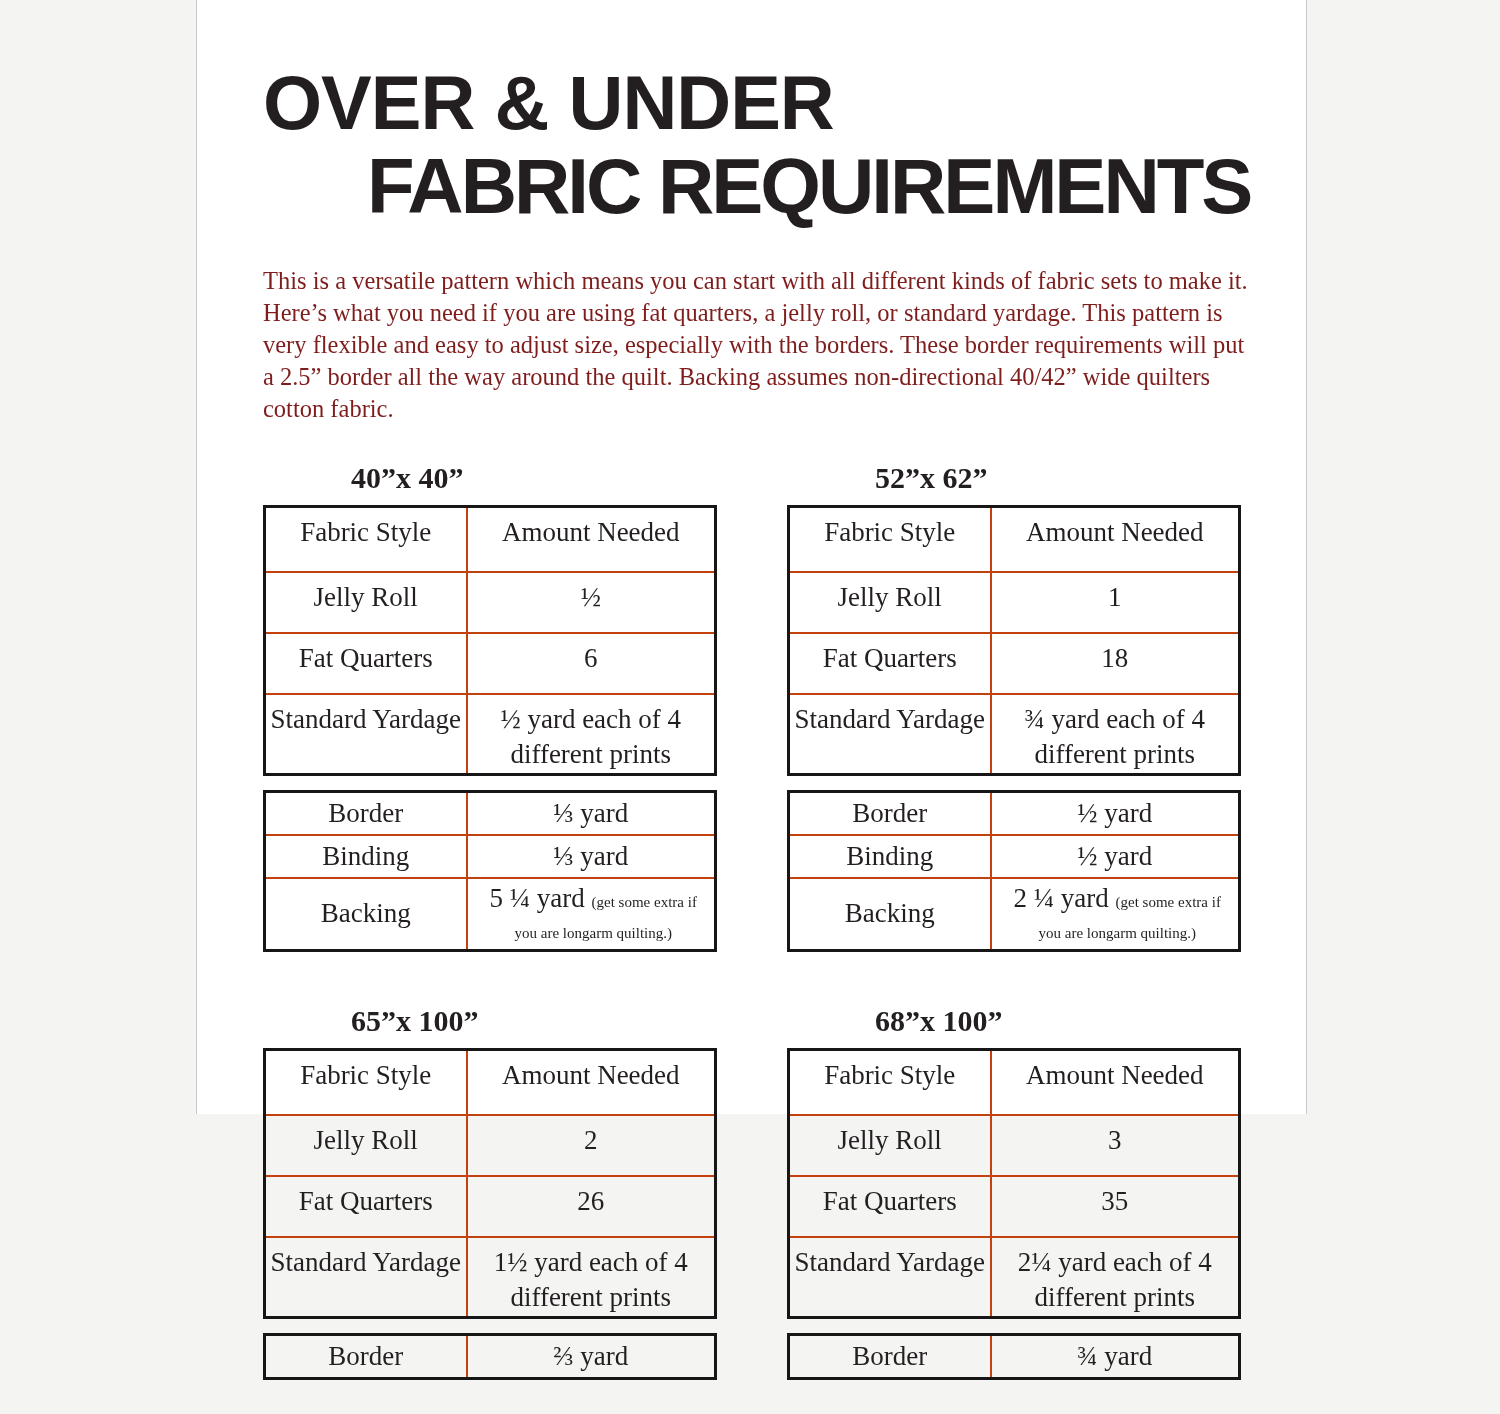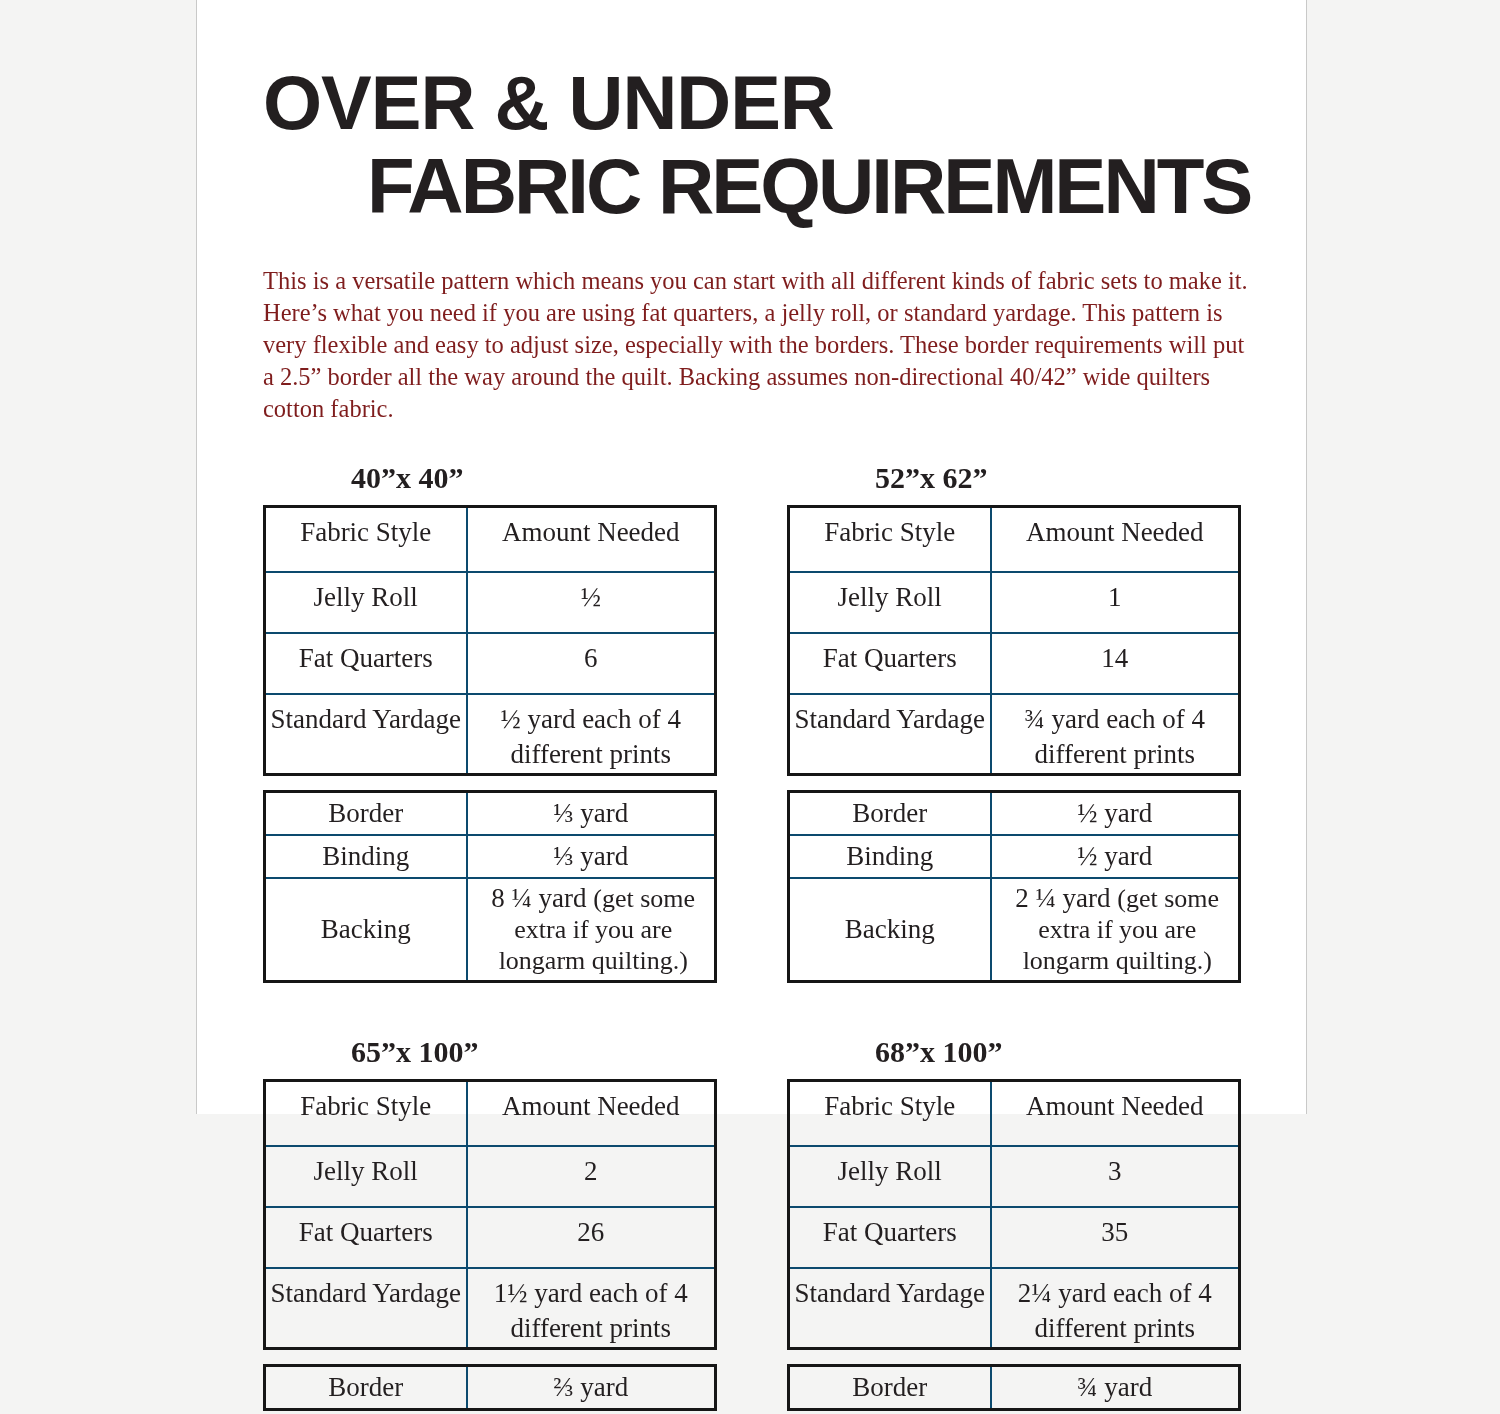--- a/index.html
+++ b/index.html
@@ -67,21 +67,21 @@
   }
   table.tbl {
     border-collapse: collapse;
     width: 451px;
     table-layout: fixed;
     font-size: 27px;
     color: #231f20;
     border: 3px solid #161616;
   }
   table.tbl td {
-    border: 2px solid #0c4a6e;
+    border: 2px solid #c2410c;
     text-align: center;
     overflow: hidden;
     font-family: Liberation Serif, serif;
   }
   col.c1 { width: 202px; }
   col.c2 { width: 249px; }
   table.upper { margin-bottom: 14px; }
   table.upper td {
     vertical-align: top;
     padding-top: 7px;
@@ -93,21 +93,21 @@
   table.lower td {
     height: 39px;
     vertical-align: middle;
     line-height: 1.15;
   }
   table.lower tr.r-backing-tall td { height: 62px; }
   td.note-cell {
     text-align: left;
     padding: 4px 4px 4px 9px;
   }
-  .note { font-size: 26px; }
+  .note { font-size: 15px; }
 </style>
 </head>
 <body>
 
 <div class="canvas">
   <div class="page">
 
     <h1 class="title-block">
       <span class="title-line1">OVER &amp; UNDER</span>
       <span class="title-line2">FABRIC REQUIREMENTS</span>
@@ -153,21 +153,21 @@
             <td>Border</td>
             <td>⅓ yard</td>
           </tr>
           <tr>
             <td>Binding</td>
             <td>⅓ yard</td>
           </tr>
           <tr class="r-backing-tall">
             <td>Backing</td>
             <td class="note-cell">
-              <span>8 ¼ yard</span>
+              <span>5 ¼ yard</span>
               <span class="note">(get some extra if you are longarm quilting.)</span>
             </td>
           </tr>
         </tbody>
           </table>
       </section>
 
       <section class="table-group">
         <h2 class="size-heading">52”x 62”</h2>
         <table class="tbl upper">
@@ -179,21 +179,21 @@
               <tr class="r-head">
             <td>Fabric Style</td>
             <td>Amount Needed</td>
           </tr>
           <tr class="r-std">
             <td>Jelly Roll</td>
             <td>1</td>
           </tr>
           <tr class="r-std">
             <td>Fat Quarters</td>
-            <td>14</td>
+            <td>18</td>
           </tr>
           <tr class="r-tall">
             <td>Standard Yardage</td>
             <td>¾ yard each of 4 different prints</td>
           </tr>
         </tbody>
           </table>
         <table class="tbl lower">
           <colgroup>
               <col class="c1">

